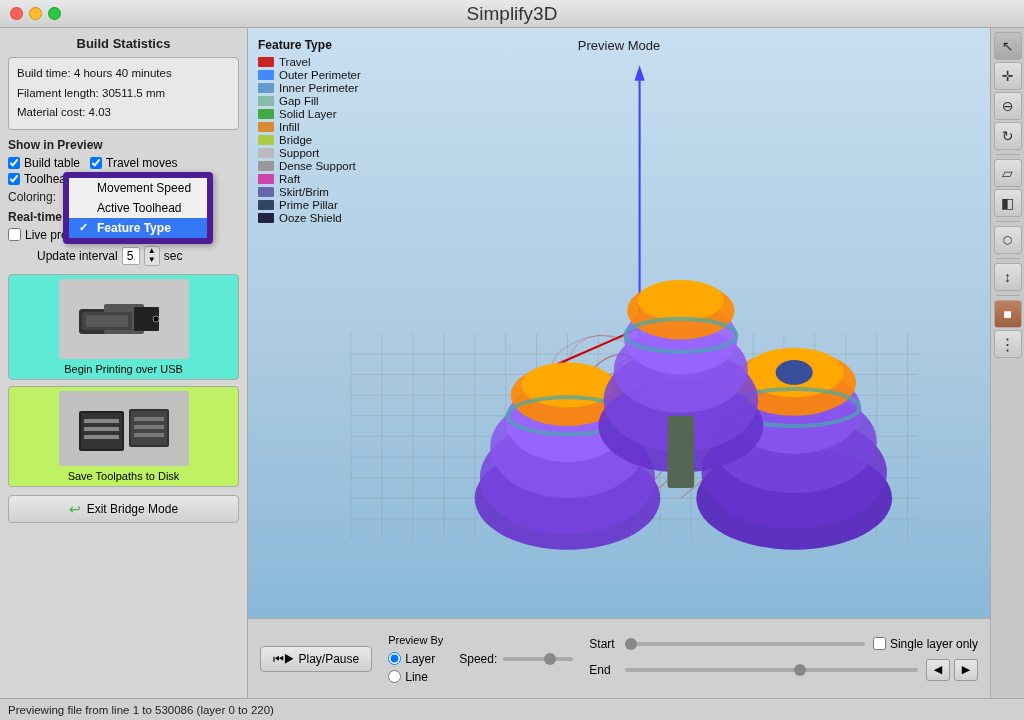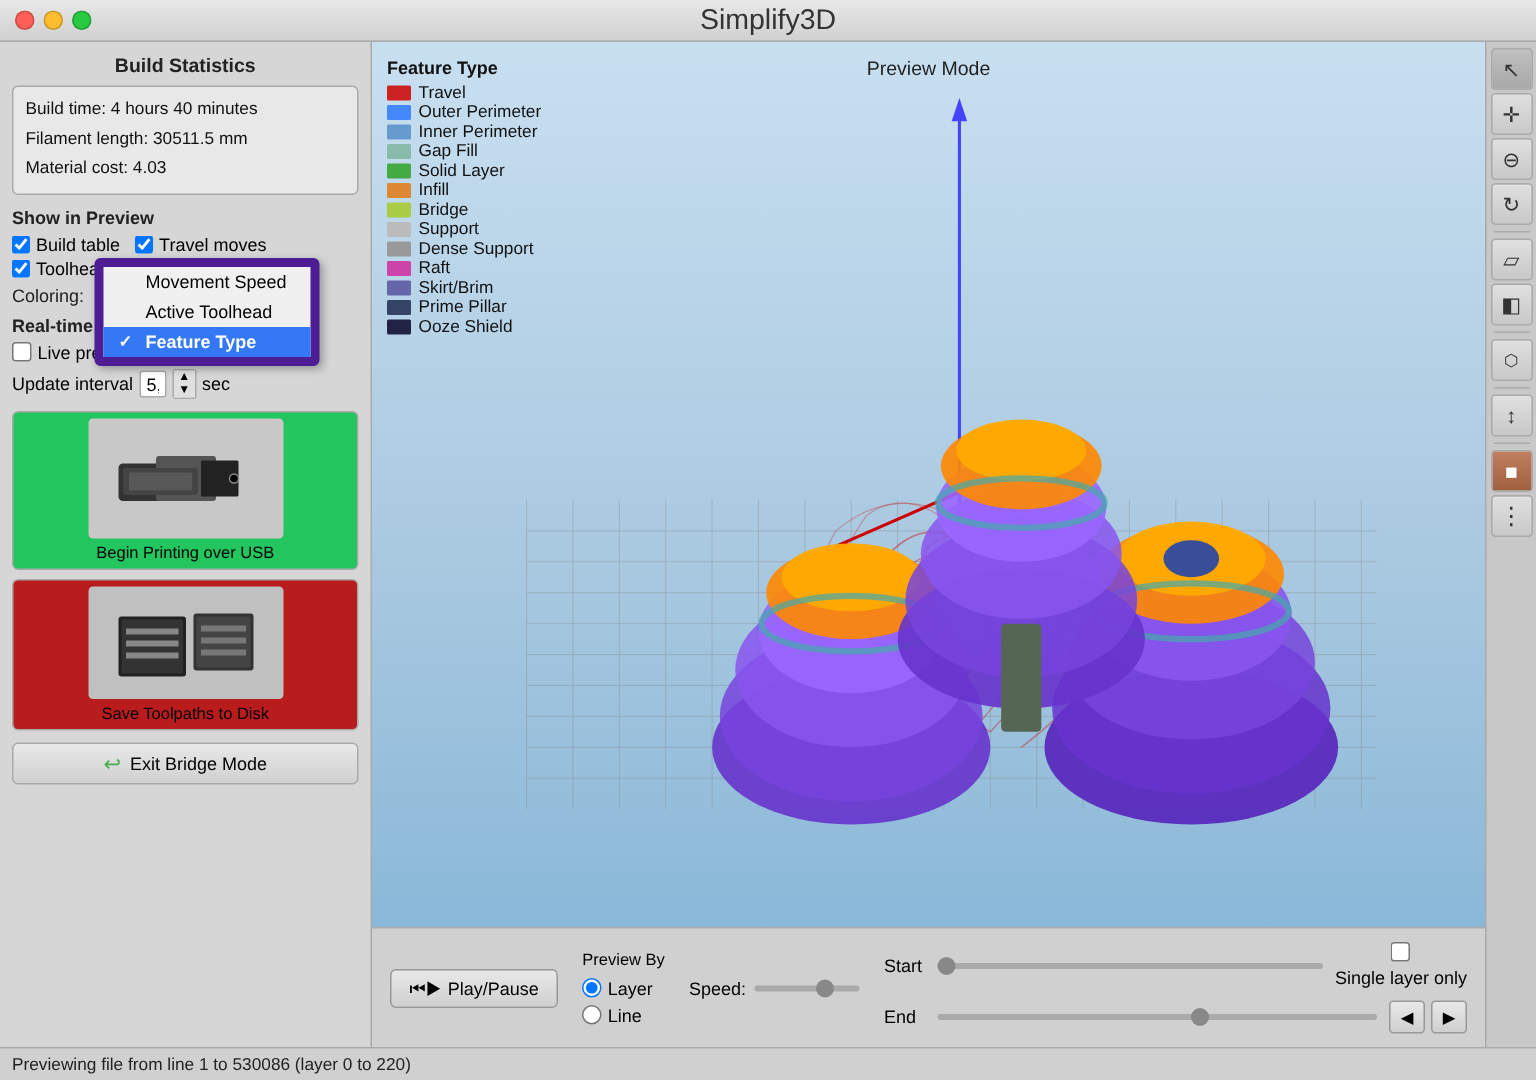--- a/index.html
+++ b/index.html
@@ -134,20 +134,21 @@
     .live-row {
       display: flex;
       align-items: center;
       gap: 4px;
       margin-bottom: 4px;
     }
     .interval-row {
       display: flex;
       align-items: center;
       gap: 4px;
+      margin-left: 29px;
     }
     .interval-input {
       width: 18px;
       font-size: 12px;
       border: 1px solid #aaa;
       border-radius: 2px;
       padding: 1px 4px;
       background: white;
     }
     .stepper {
@@ -166,40 +167,40 @@
       display: flex;
       align-items: center;
       justify-content: center;
       line-height: 1;
     }
 
     .usb-card {
       margin-top: 8px;
       border: 1px solid #aaa;
       border-radius: 4px;
-      background: #22c55e;
+      background: #5eead4;
       padding: 4px;
       text-align: center;
     }
     .usb-img {
       width: 130px;
       height: 80px;
       background: #c8c8c8;
       margin: 0 auto 4px;
       border-radius: 3px;
       display: flex;
       align-items: center;
       justify-content: center;
       overflow: hidden;
     }
     .disk-card {
       margin-top: 6px;
       border: 1px solid #aaa;
       border-radius: 4px;
-      background: #b91c1c;
+      background: #bef264;
       padding: 4px;
       text-align: center;
     }
     .disk-img {
       width: 130px;
       height: 75px;
       background: #c0c0c0;
       margin: 0 auto 4px;
       border-radius: 3px;
       display: flex;
@@ -332,21 +333,20 @@
       font-size: 12px;
     }
     .range-label { width: 28px; }
     .range-slider { flex: 1; cursor: pointer; }
 
     .single-layer-row {
       display: flex;
       align-items: center;
       gap: 4px;
       font-size: 12px;
-      flex-direction: column;
     }
 
     .nav-btn {
       width: 24px;
       height: 22px;
       background: linear-gradient(to bottom, #e8e8e8, #d0d0d0);
       border: 1px solid #999;
       border-radius: 3px;
       cursor: pointer;
       display: flex;

